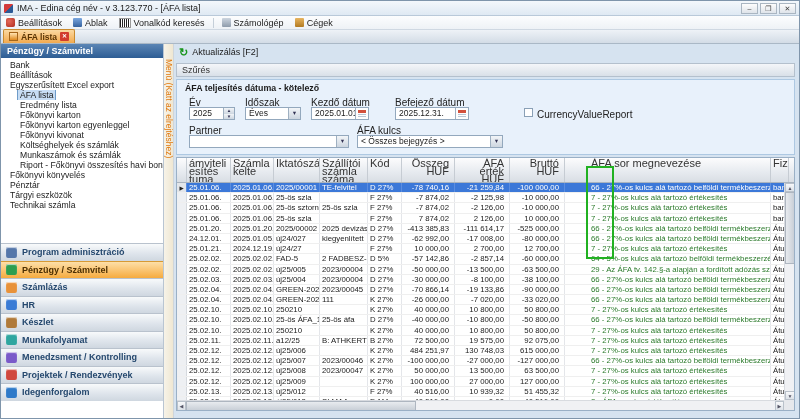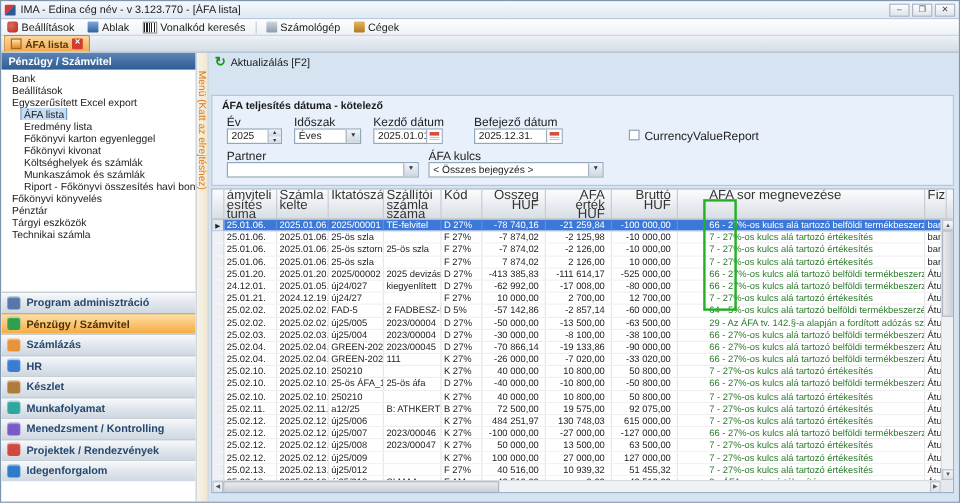--- a/index.html
+++ b/index.html
@@ -206,20 +206,23 @@
         </div>
 
         <div class="tree-item indent">
           <span class="tlabel selected">ÁFA lista</span>
         </div>
 
         <div class="tree-item indent">
           <span class="tlabel">Eredmény lista</span>
         </div>
 
+        <div class="tree-item indent">
+          <span class="tlabel">Főkönyvi karton</span>
+        </div>
 
         <div class="tree-item indent">
           <span class="tlabel">Főkönyvi karton egyenleggel</span>
         </div>
 
         <div class="tree-item indent">
           <span class="tlabel">Főkönyvi kivonat</span>
         </div>
 
         <div class="tree-item indent">
@@ -304,20 +307,23 @@
     <span class="vtext">Menü (Katt az elrejtéshez)</span>
   </div>
 
   <div class="main">
 
     <div class="refresh">
       <span class="refresh-icon">↻</span>
       <span>Aktualizálás [F2]</span>
     </div>
 
+    <div class="szures-bar">
+      <span>Szűrés</span>
+    </div>
 
     <div class="filter-panel">
       <div class="fp-title">ÁFA teljesítés dátuma - kötelező</div>
 
       <div class="flabel" style="left:12px;top:17px;">Év</div>
       <div class="fctrl" style="left:12px;top:27px;width:46px;">
         <span class="fval">2025</span>
         <span class="spinbox">
             <span>▲</span>
             <span>▼</span>

